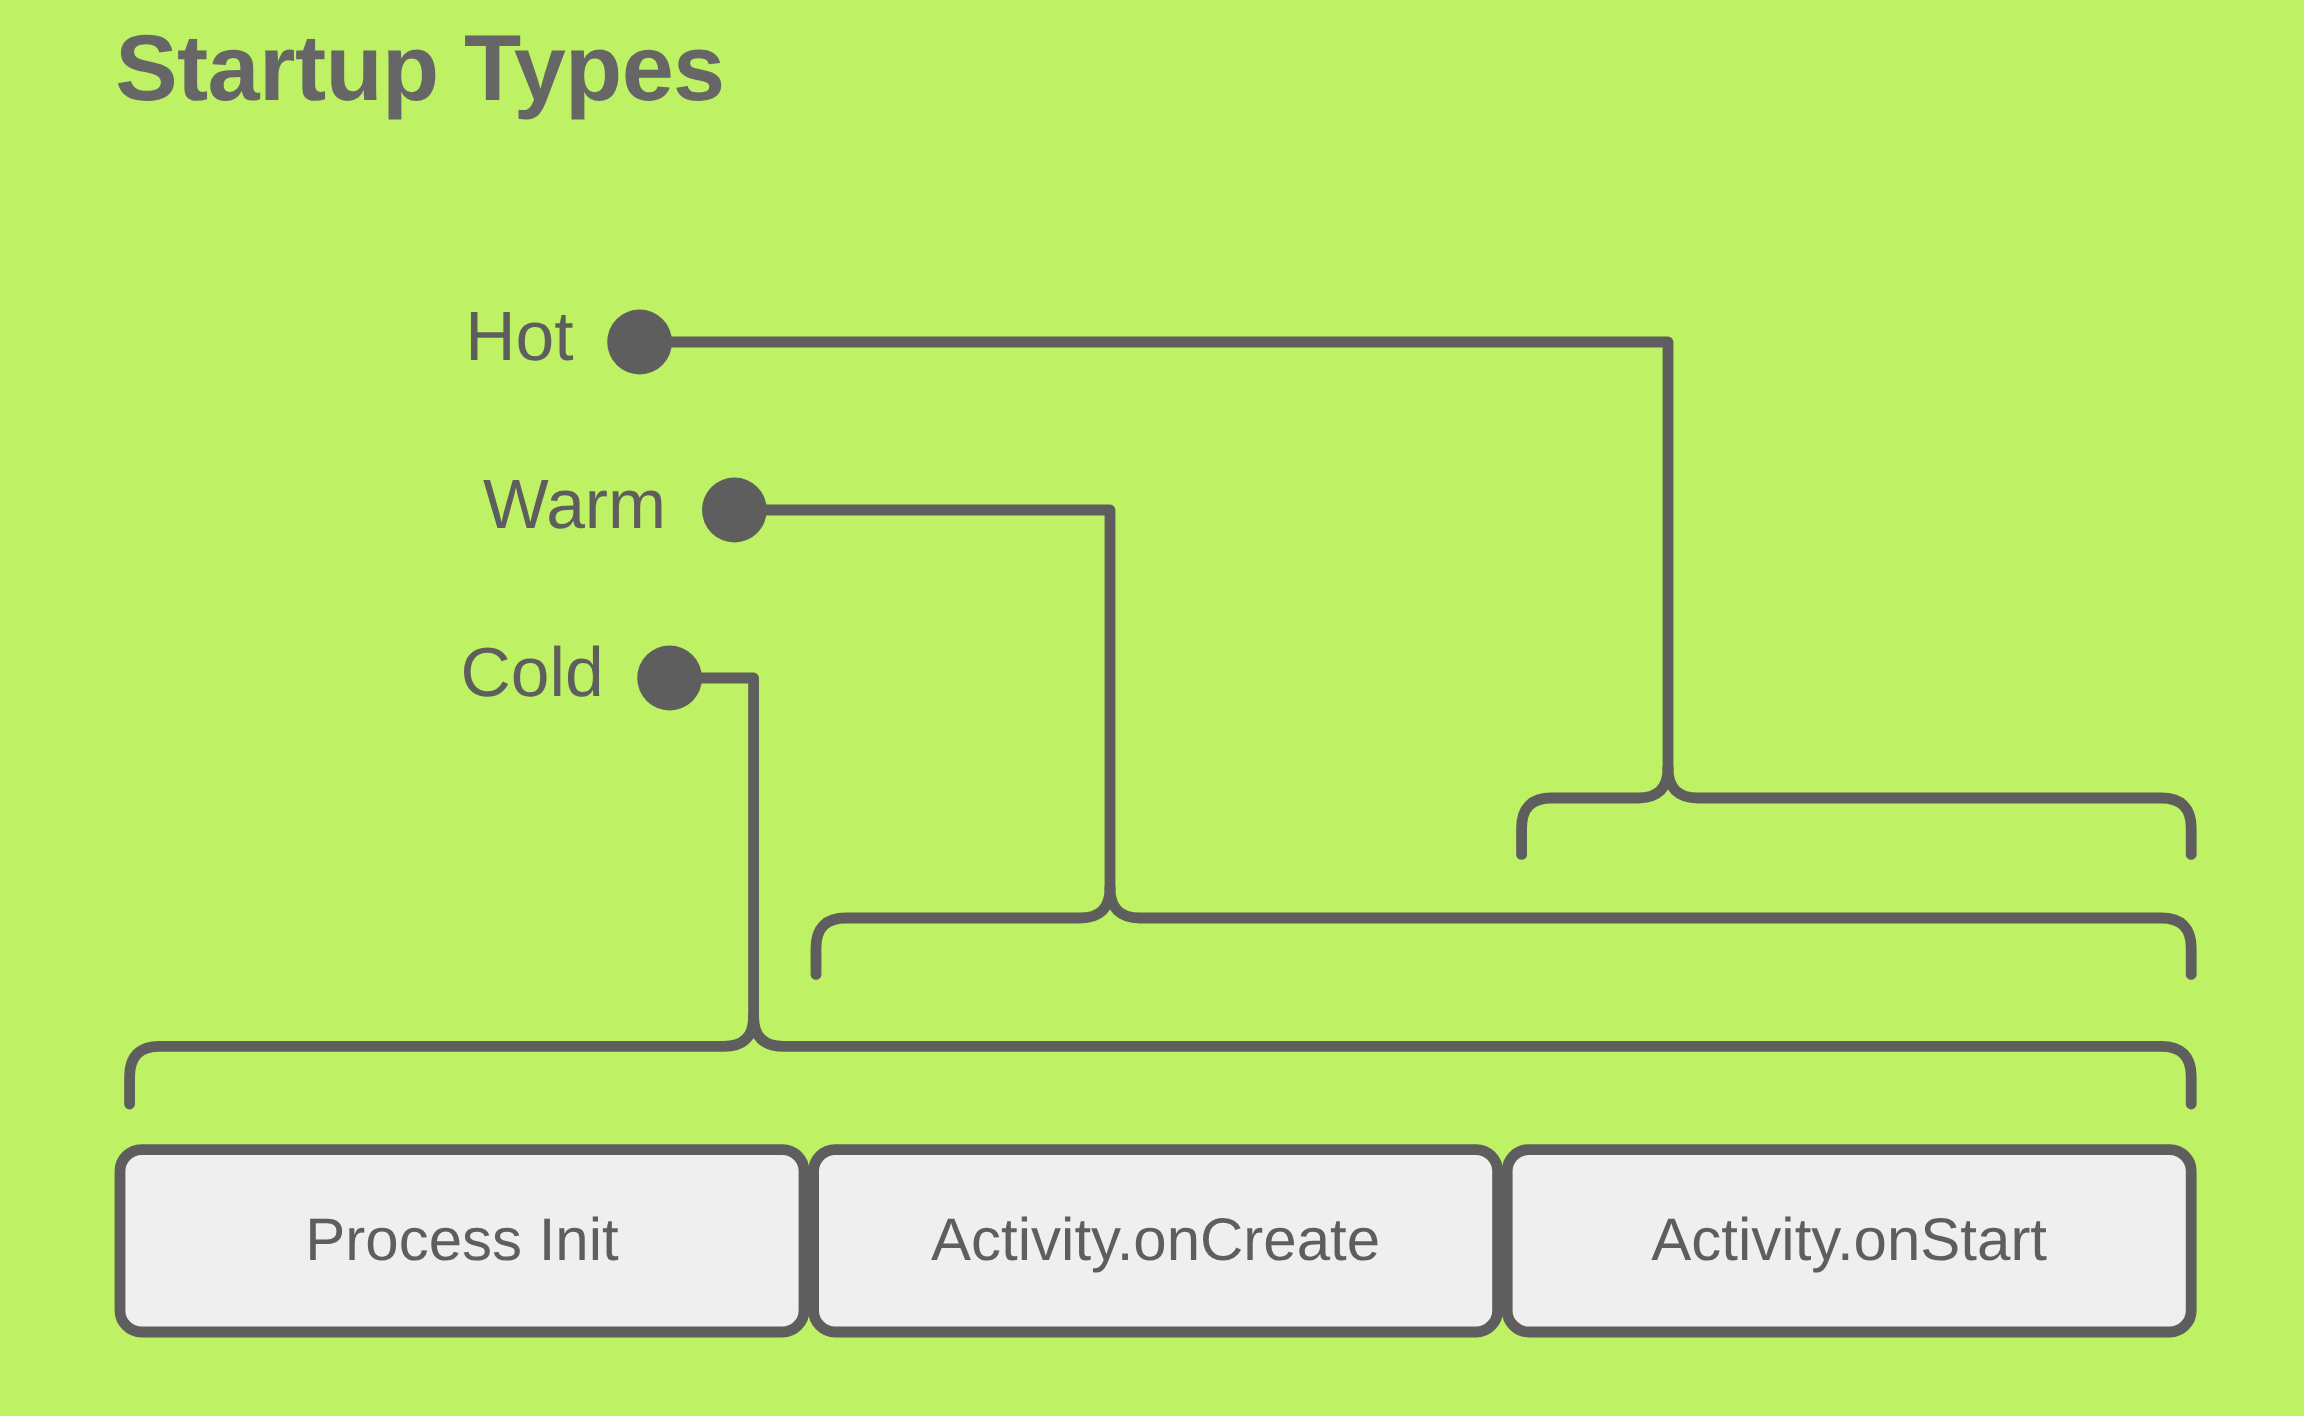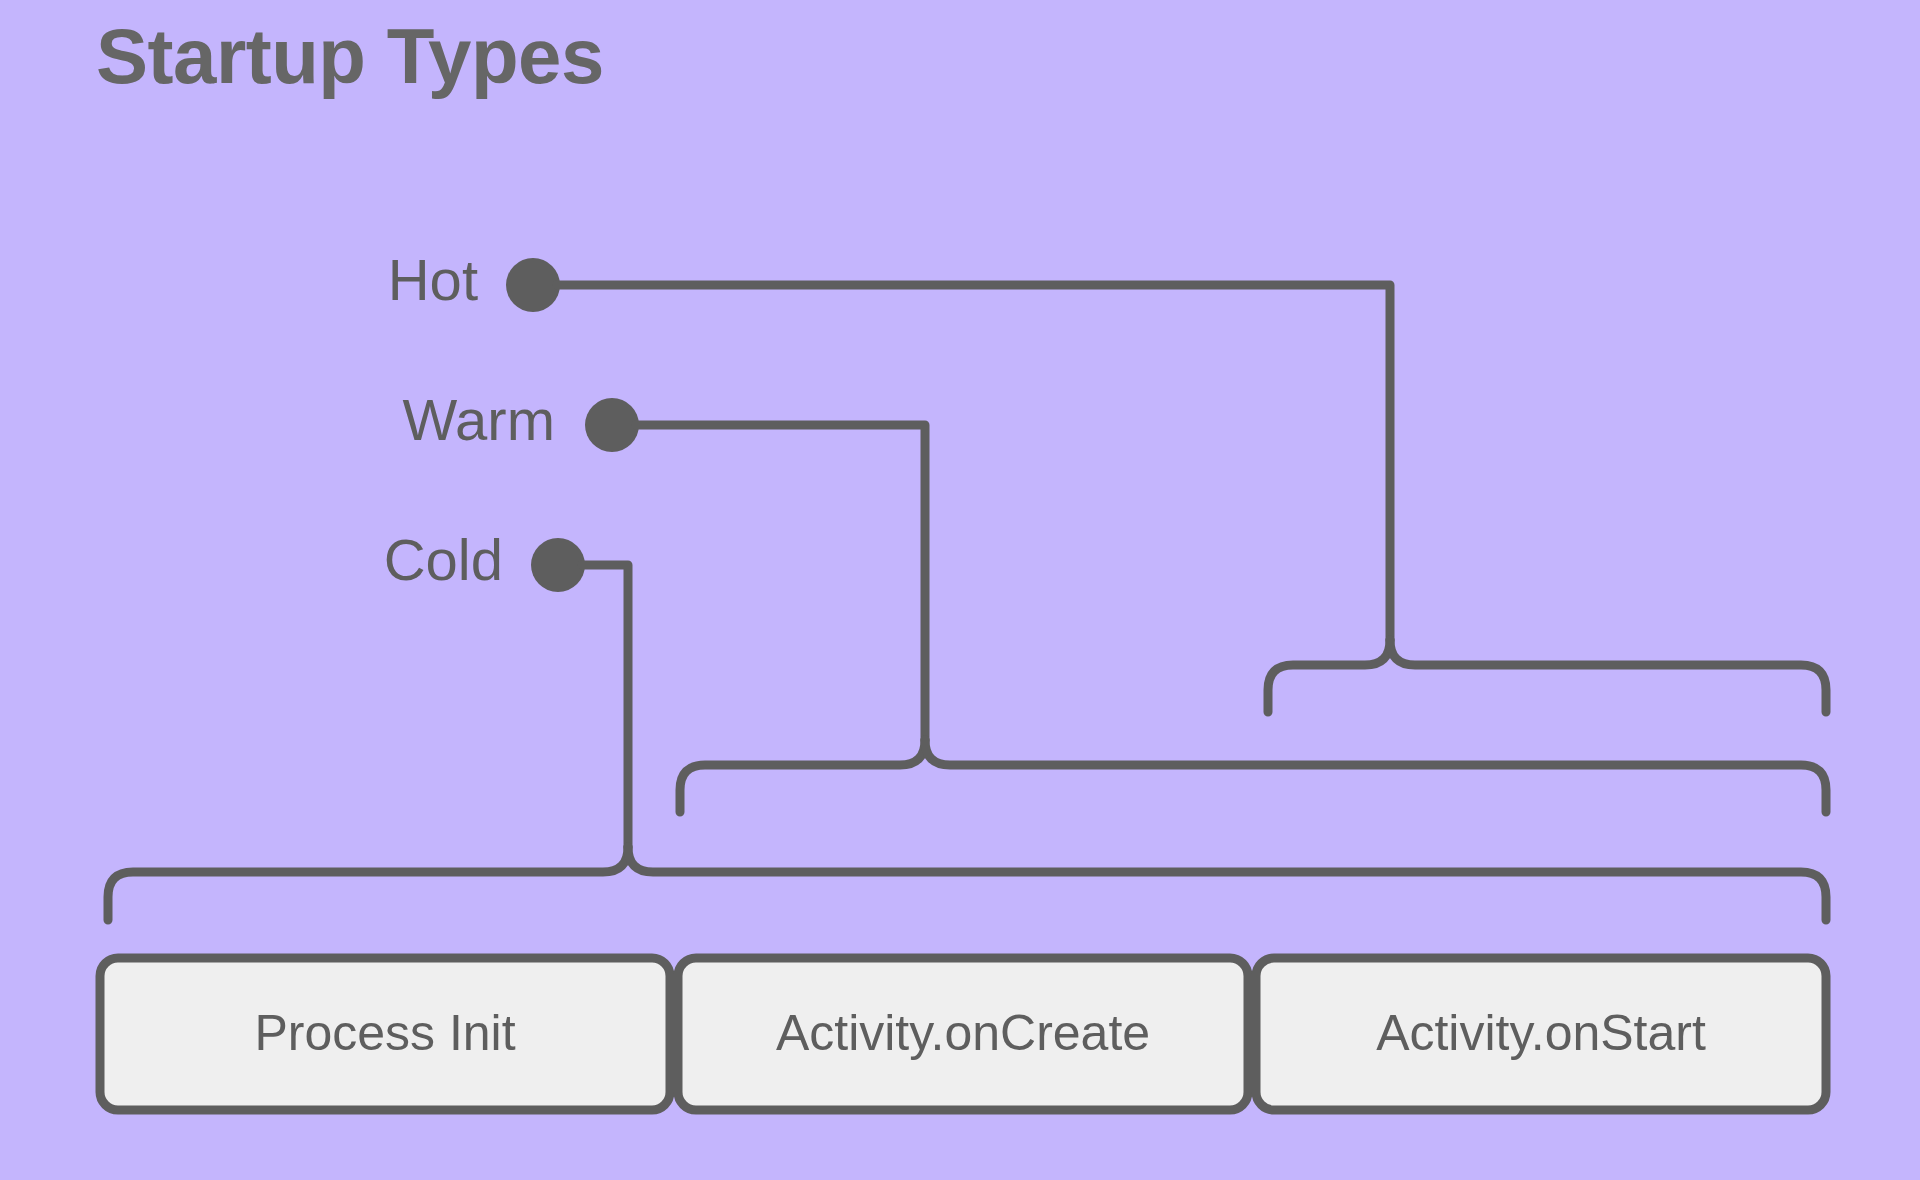--- a/index.html
+++ b/index.html
@@ -10,21 +10,21 @@
   body {
     width: 1920px;
     height: 1180px;
     font-family: "Liberation Sans", sans-serif;
     overflow: hidden;
   }
   #root {
     position: relative;
     width: 1920px;
     height: 1180px;
-    background: #c4b5fd;
+    background: #bef264;
   }
   .page-title {
     position: absolute;
     left: 96px;
     top: 14px;
     font-size: 78px;
     font-weight: bold;
     color: #666666;
     letter-spacing: -0.5px;
     line-height: 1.1;

